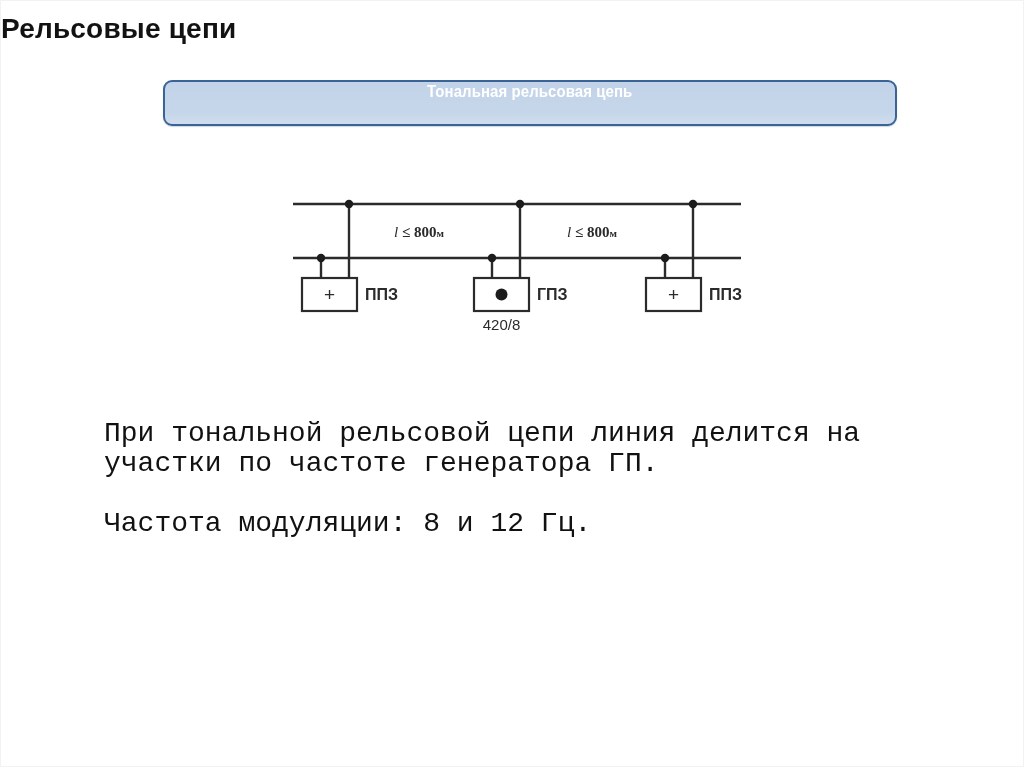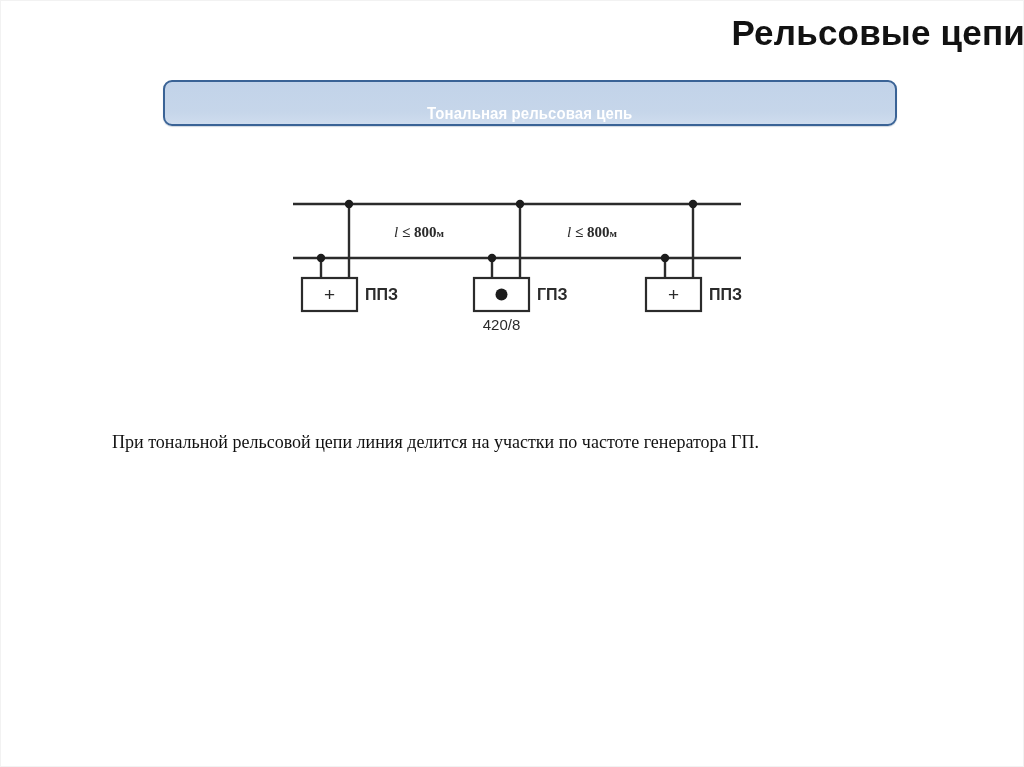--- a/index.html
+++ b/index.html
@@ -21,42 +21,42 @@
     box-sizing: border-box;
     border: 1px solid #f2f2f2;
   }
 
   
   .slide-title {
     position: absolute;
     left: 0;
     top: 12px;
     width: 1024px;
-    text-align: right;
+    text-align: left;
     font-family: "Liberation Sans", sans-serif;
-    font-size: 35px;
+    font-size: 28px;
     font-weight: bold;
     color: #121212;
     letter-spacing: 0.2px;
   }
 
   
   .banner {
     position: absolute;
     left: 162px;
     top: 79px;
     width: 734px;
     height: 46px;
     box-sizing: border-box;
     border: 2px solid #3a6396;
     border-radius: 9px;
     background: linear-gradient(to bottom, #c2d3e9 0%, #c6d6ea 72%, #cfdcee 100%);
     box-shadow: 0 1px 1px rgba(120,140,165,0.35);
     display: flex;
-    align-items: flex-end;
+    align-items: flex-start;
     justify-content: center;
   }
   .banner-label {
     font-family: "Liberation Sans Narrow", "Liberation Sans", sans-serif;
     font-size: 17px;
     font-weight: bold;
     color: #ffffff;
     letter-spacing: 0.1px;
     transform: scaleX(0.88);
   }
@@ -109,25 +109,25 @@
   }
 
   
   .body-text {
     position: absolute;
     left: 99px;
     top: 414px;
     width: 850px;
   }
   .para {
-    font-family: Liberation Serif, serif;
-    font-size: 18px;
+    font-family: Liberation Mono, monospace;
+    font-size: 28px;
     line-height: 30px;
     color: #111111;
-    margin: 12px;
+    margin: 4px;
     white-space: pre-wrap;
   }
   .para.p1 { margin-bottom: 30px; }
   .para.p2 { margin-bottom: 28px; }
   .para.p3 { margin-bottom: 28px; }
   .para.p4 { margin-bottom: 0; }
 </style>
 </head>
 <body>
 
@@ -175,15 +175,16 @@
         <tspan class="dg-len-l">l</tspan><tspan class="dg-len"> ≤ 800</tspan><tspan class="dg-len-unit">м</tspan>
       </text>
       <text x="278" y="48">
         <tspan class="dg-len-l">l</tspan><tspan class="dg-len"> ≤ 800</tspan><tspan class="dg-len-unit">м</tspan>
       </text>
     </svg>
   </div>
 
   <div class="body-text">
     <p class="para p1">При тональной рельсовой цепи линия делится на участки по частоте генератора ГП.</p>
+    <p class="para p4">Частота модуляции: 8 и 12 Гц.</p>
   </div>
 
 </div>
 
 </body></html>

